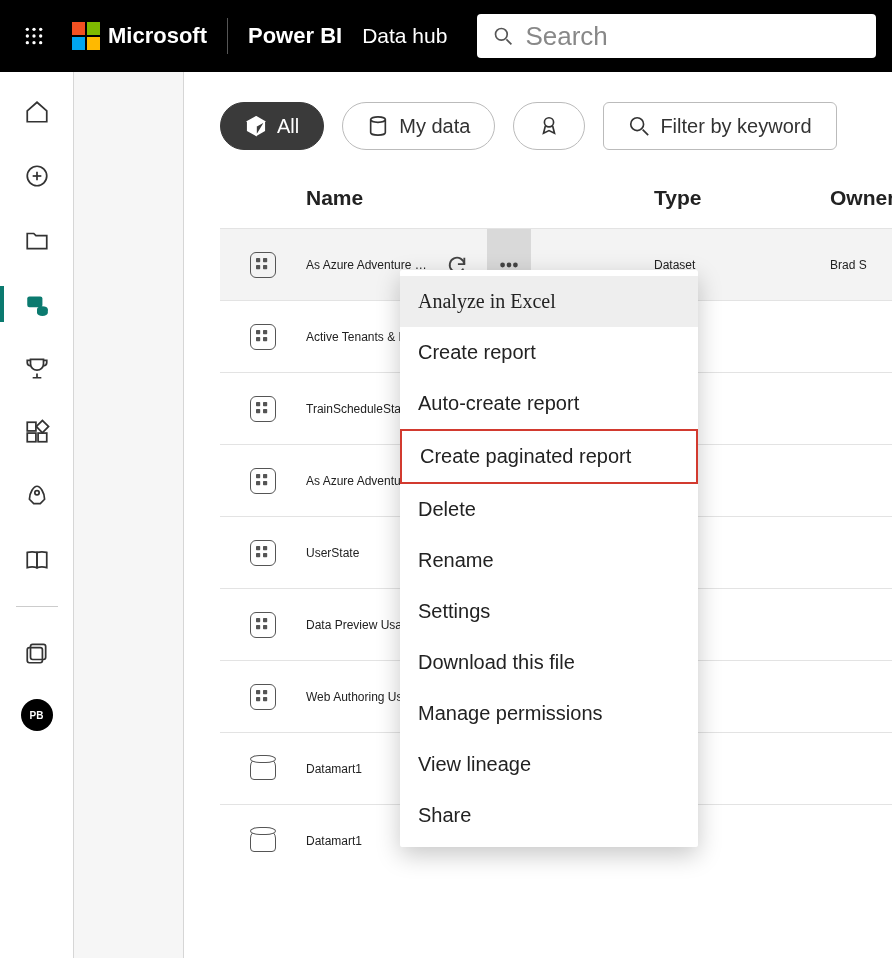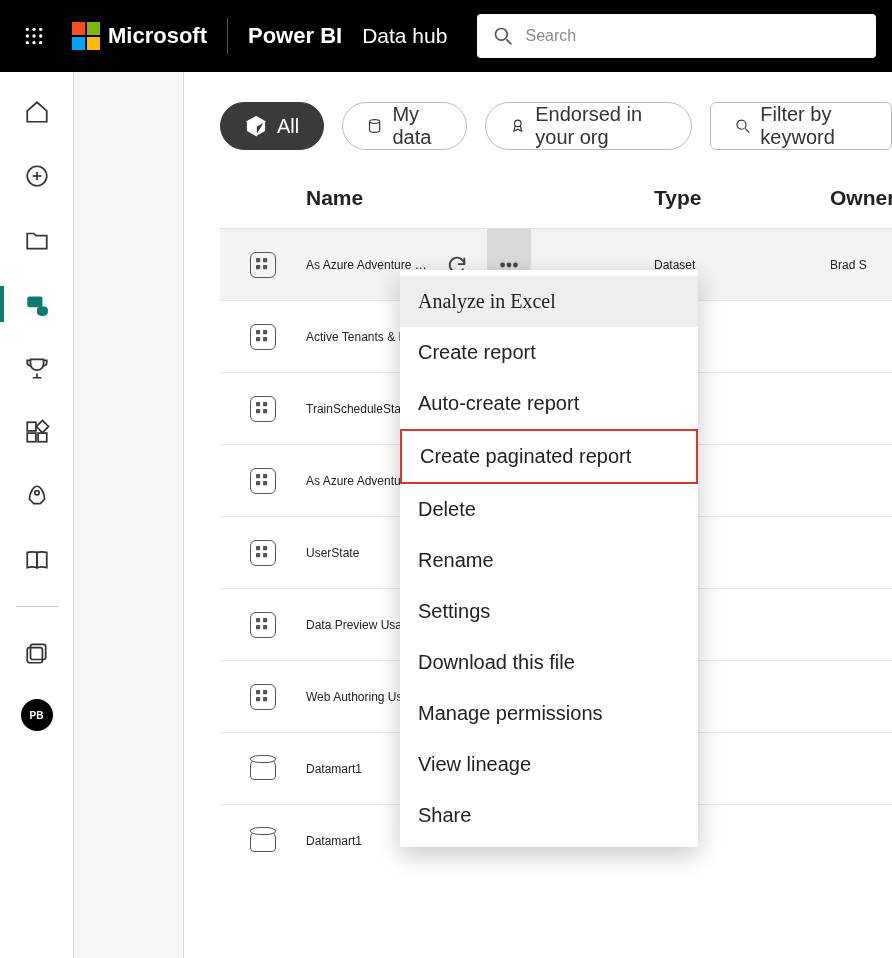--- a/index.html
+++ b/index.html
@@ -14,21 +14,21 @@
     .ms-logo { display: flex; align-items: center; gap: 8px; }
     .ms-squares { display: grid; grid-template-columns: 1fr 1fr; grid-template-rows: 1fr 1fr; gap: 2px; width: 28px; height: 28px; }
     .ms-squares div:nth-child(1){background:#f25022;} .ms-squares div:nth-child(2){background:#7fba00;}
     .ms-squares div:nth-child(3){background:#00a4ef;} .ms-squares div:nth-child(4){background:#ffb900;}
     .ms-text { color: #fff; font-size: 22px; font-weight: 600; }
     .vdiv { width: 1px; height: 36px; background: #555; }
     .app-name { color: #fff; font-size: 22px; font-weight: 600; }
     .page-name { color: #fff; font-size: 21px; font-weight: 400; }
     .search-box { flex: 1; background: #fff; height: 44px; border-radius: 4px; display: flex; align-items: center; padding: 0 16px; gap: 12px; margin-left: 10px; }
     .search-box svg { width: 22px; height: 22px; color: #555; }
-    .search-box input { border: none; outline: none; font-size: 16px; color: #0c4a6e; width: 100%; background: transparent; }
+    .search-box input { border: none; outline: none; font-size: 26px; color: #0c4a6e; width: 100%; background: transparent; }
     .search-box input::placeholder { color: #888; }
 
     
     .left-rail {
       position: absolute; top: 72px; left: 0; width: 74px; height: calc(100% - 72px);
       background: #fff; border-right: 1px solid #d6d6d6; display: flex; flex-direction: column;
       align-items: center; padding-top: 22px; gap: 28px;
     }
     .rail-item { width: 40px; height: 36px; display: flex; align-items: center; justify-content: center; cursor: pointer; color: #333; position: relative; }
     .rail-item.active { color: #0b7a6f; }
@@ -191,21 +191,20 @@
           <ellipse cx="12" cy="5" rx="8" ry="3"></ellipse>
           <path d="M4 5 v14 a8 3 0 0 0 16 0 V5"></path>
         </svg>
       <span>My data</span>
     </div>
     <div class="chip">
       <svg viewBox="0 0 24 24">
           <circle cx="12" cy="8" r="5"></circle>
           <path d="M8 12 l-2 8 l6-3 l6 3 l-2-8"></path>
         </svg>
-      <span>Endorsed in your org</span>
     </div>
     <div class="chip" style="border-radius:6px;">
       <svg viewBox="0 0 24 24">
           <circle cx="10" cy="10" r="7"></circle>
           <line x1="16" y1="16" x2="22" y2="22"></line>
         </svg>
       <span>Filter by keyword</span>
     </div>
   </div>
 

